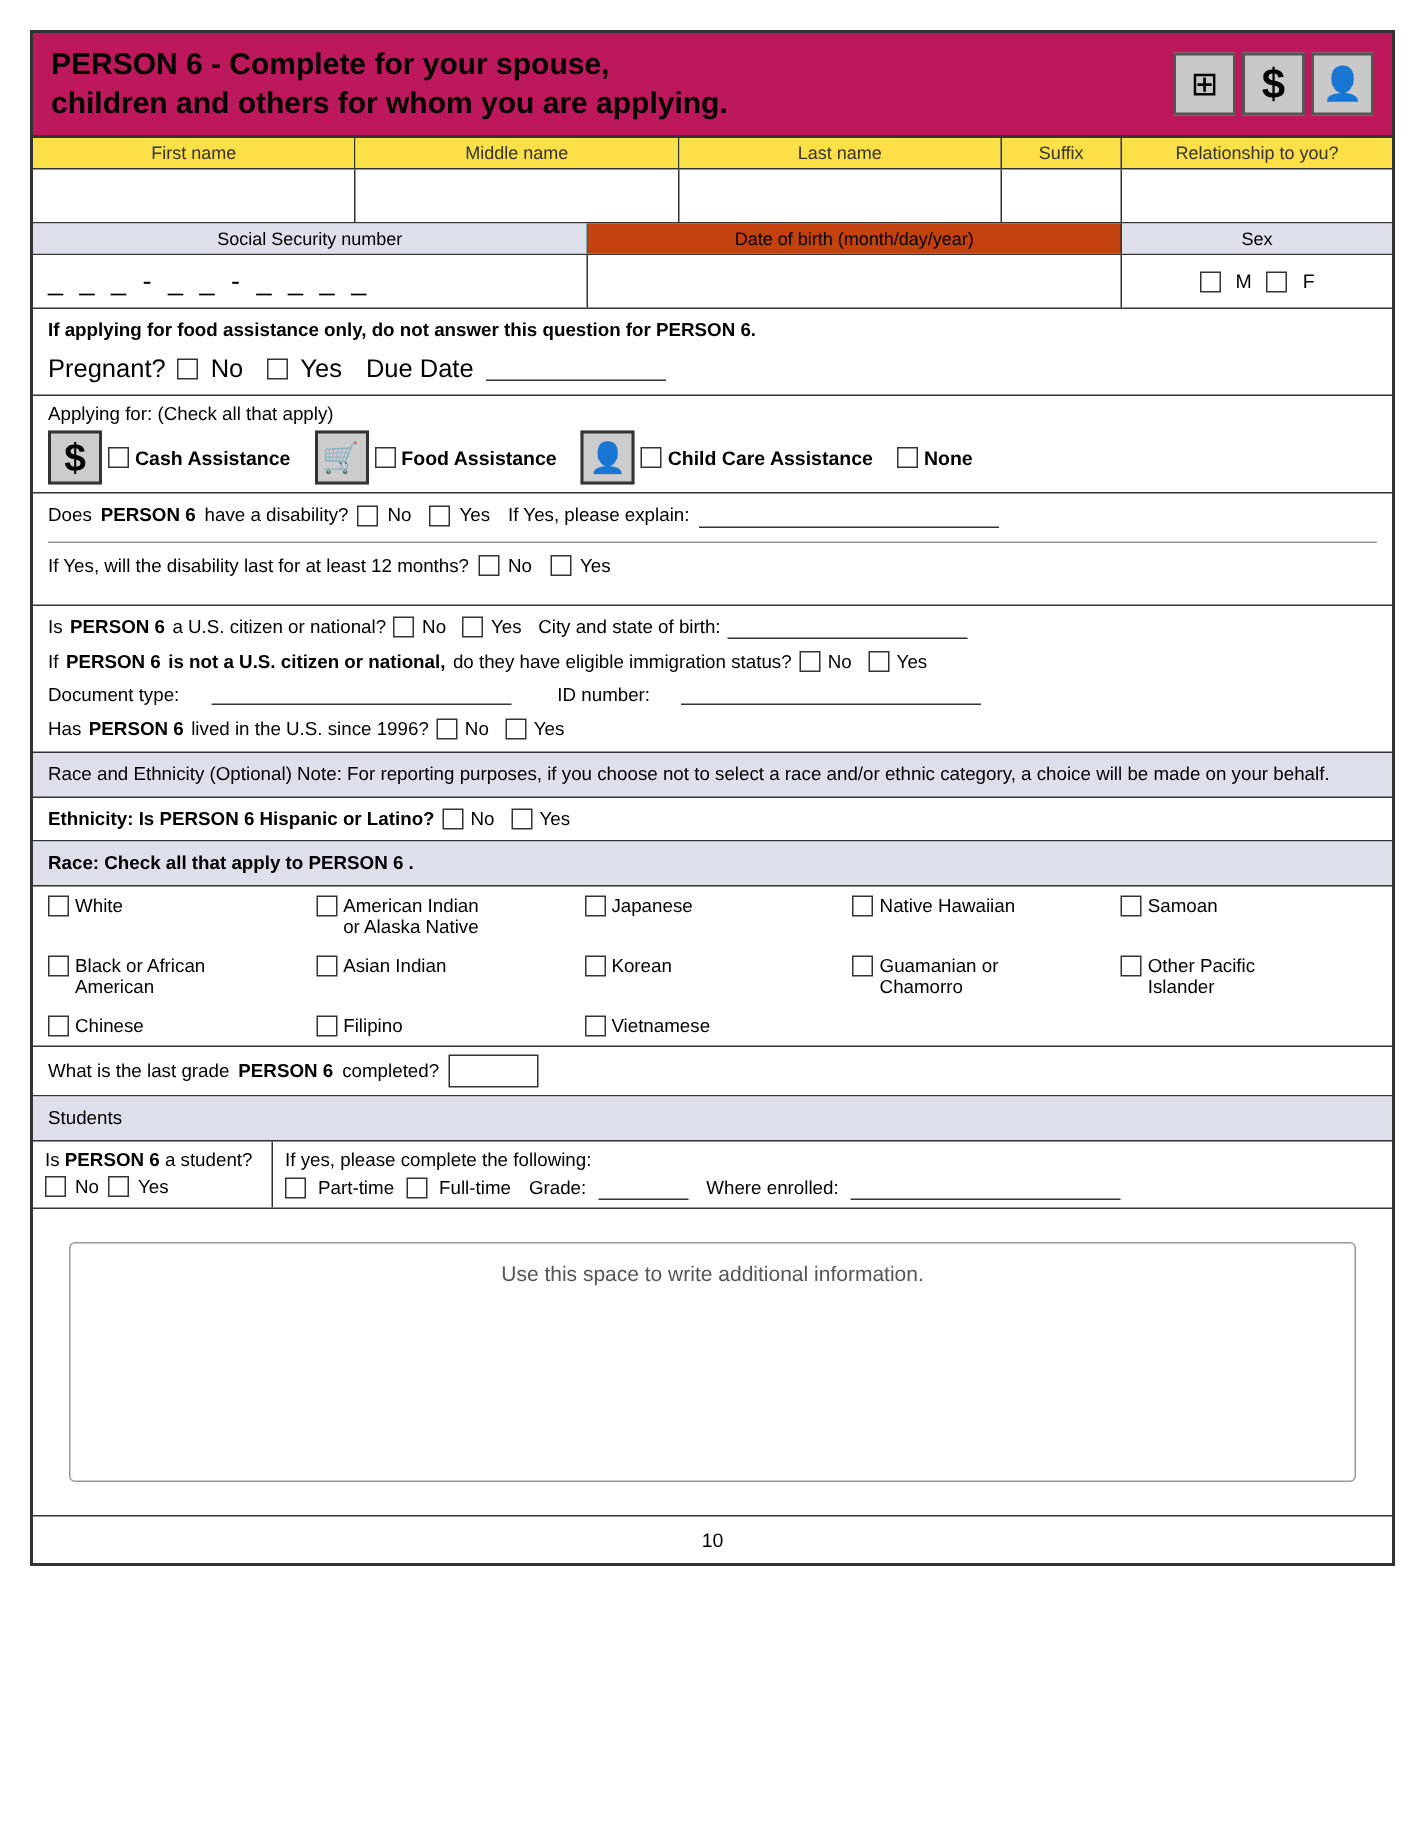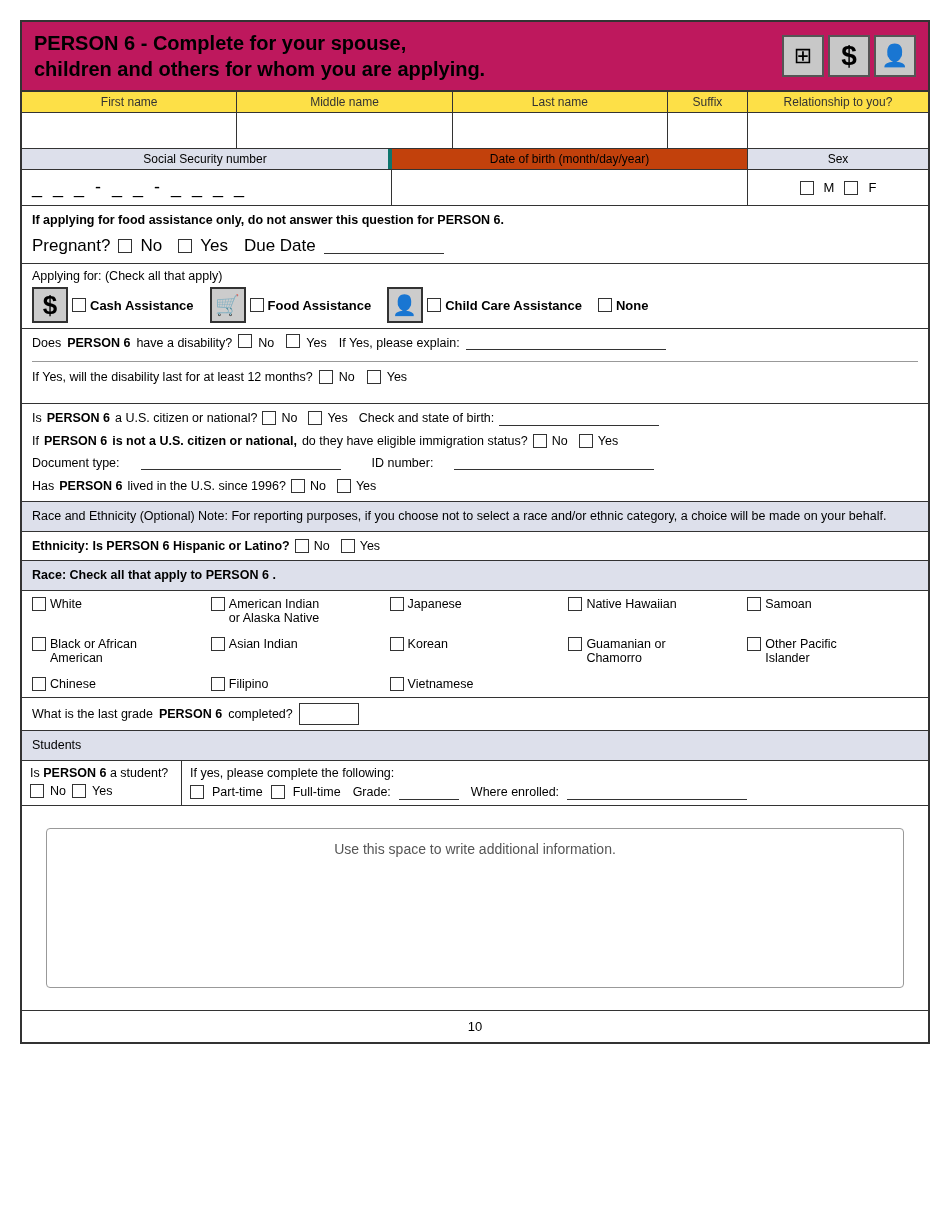--- a/index.html
+++ b/index.html
@@ -72,21 +72,21 @@
     .name-input-cell:last-child { border-right: none; }
     .name-input-cell.suffix { flex: 0 0 80px; }
     .name-input-cell.relationship { flex: 0 0 180px; }
     
     .ssn-row {
       display: flex;
       border-bottom: 1px solid #333;
     }
     .ssn-label-cell {
       flex: 0 0 370px;
-      border-right: 4px solid #0f766e;
+      border-right: 1px solid #0f766e;
       padding: 3px 6px;
       text-align: center;
       font-size: 12px;
       background: #dde0eb;
     }
     .dob-label-cell {
       flex: 1;
       border-right: 1px solid #333;
       padding: 3px 6px;
       text-align: center;
@@ -358,21 +358,21 @@
       </div>
 
       <div class="applying-option">
         <span class="checkbox"></span>
         <span>None</span>
       </div>
     </div>
   </div>
 
   <div class="section-row" style="border-bottom:1px solid #333;padding-bottom:16px;">
-    <div style="display:flex;align-items:flex-start;gap:6px;flex-wrap:wrap;margin-bottom:2px;">
+    <div style="display:flex;align-items:center;gap:6px;flex-wrap:wrap;margin-bottom:2px;">
       <span>Does</span>
       <strong>PERSON 6</strong>
       <span>have a disability?</span>
       <span class="checkbox"></span>
       <span>No</span>
       <span class="checkbox" style="margin-left:6px;"></span>
       <span>Yes</span>
       <span style="margin-left:6px;">If Yes, please explain:</span>
       <span class="inline-line-long"></span>
     </div>
@@ -387,21 +387,21 @@
 
   <div class="section-row">
     <div style="display:flex;align-items:center;gap:5px;flex-wrap:wrap;margin-bottom:4px;">
       <span>Is</span>
       <strong>PERSON 6</strong>
       <span>a U.S. citizen or national?</span>
       <span class="checkbox"></span>
       <span>No</span>
       <span class="checkbox" style="margin-left:6px;"></span>
       <span>Yes</span>
-      <span style="margin-left:6px;">Check and state of birth:</span>
+      <span style="margin-left:6px;">City and state of birth:</span>
       <span class="inline-line-medium"></span>
     </div>
     <div style="display:flex;align-items:center;gap:5px;flex-wrap:wrap;margin-bottom:4px;">
       <span>If</span>
       <strong>PERSON 6</strong>
       <strong>is not a U.S. citizen or national,</strong>
       <span>do they have eligible immigration status?</span>
       <span class="checkbox"></span>
       <span>No</span>
       <span class="checkbox" style="margin-left:6px;"></span>

